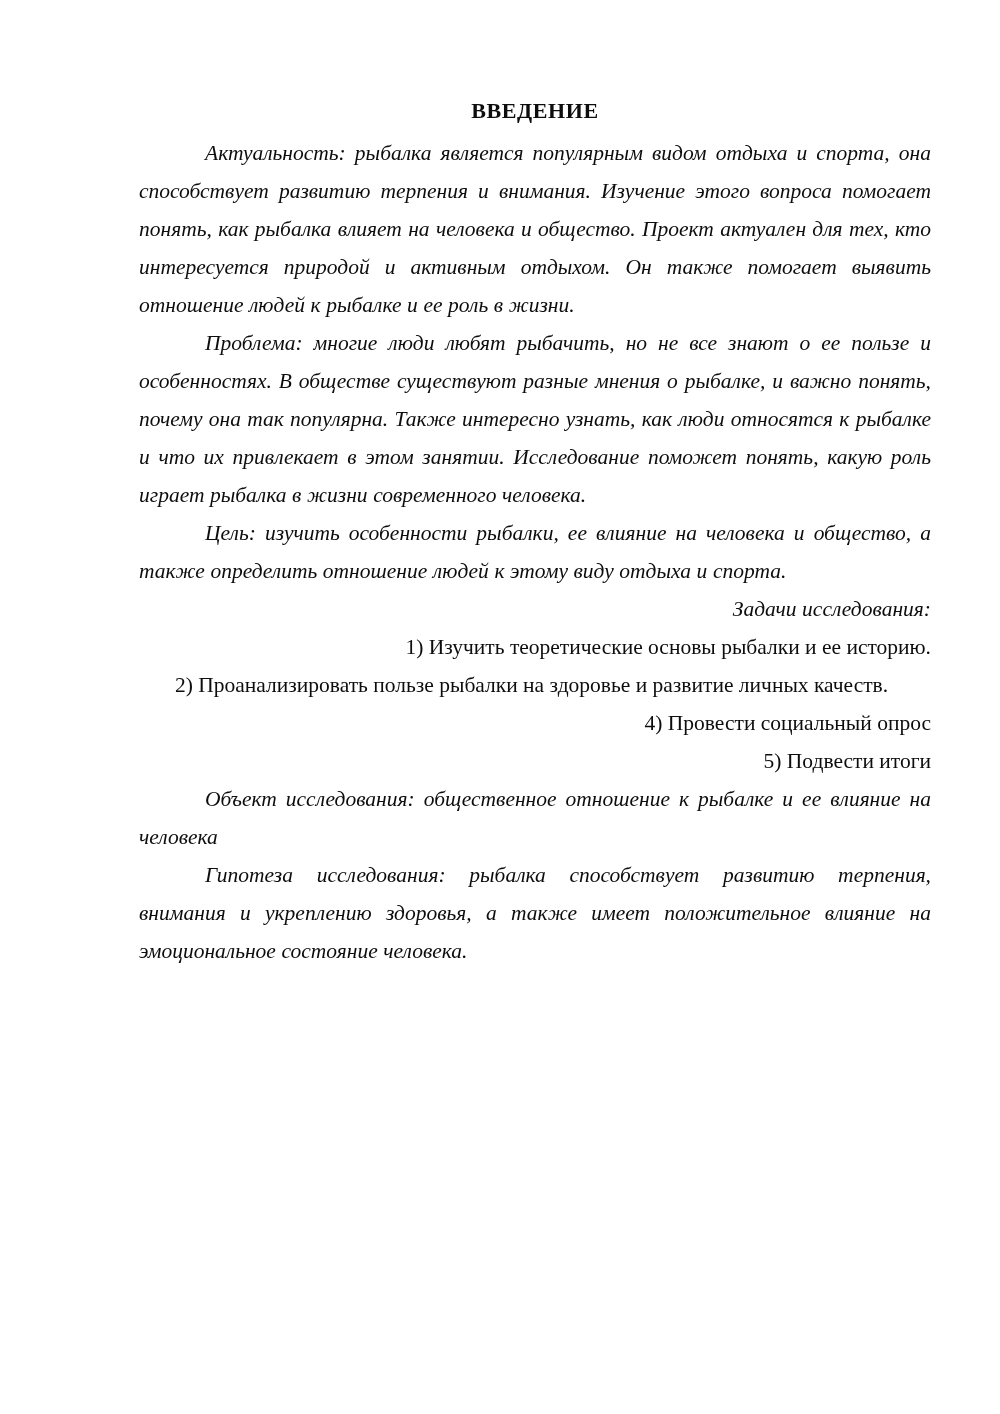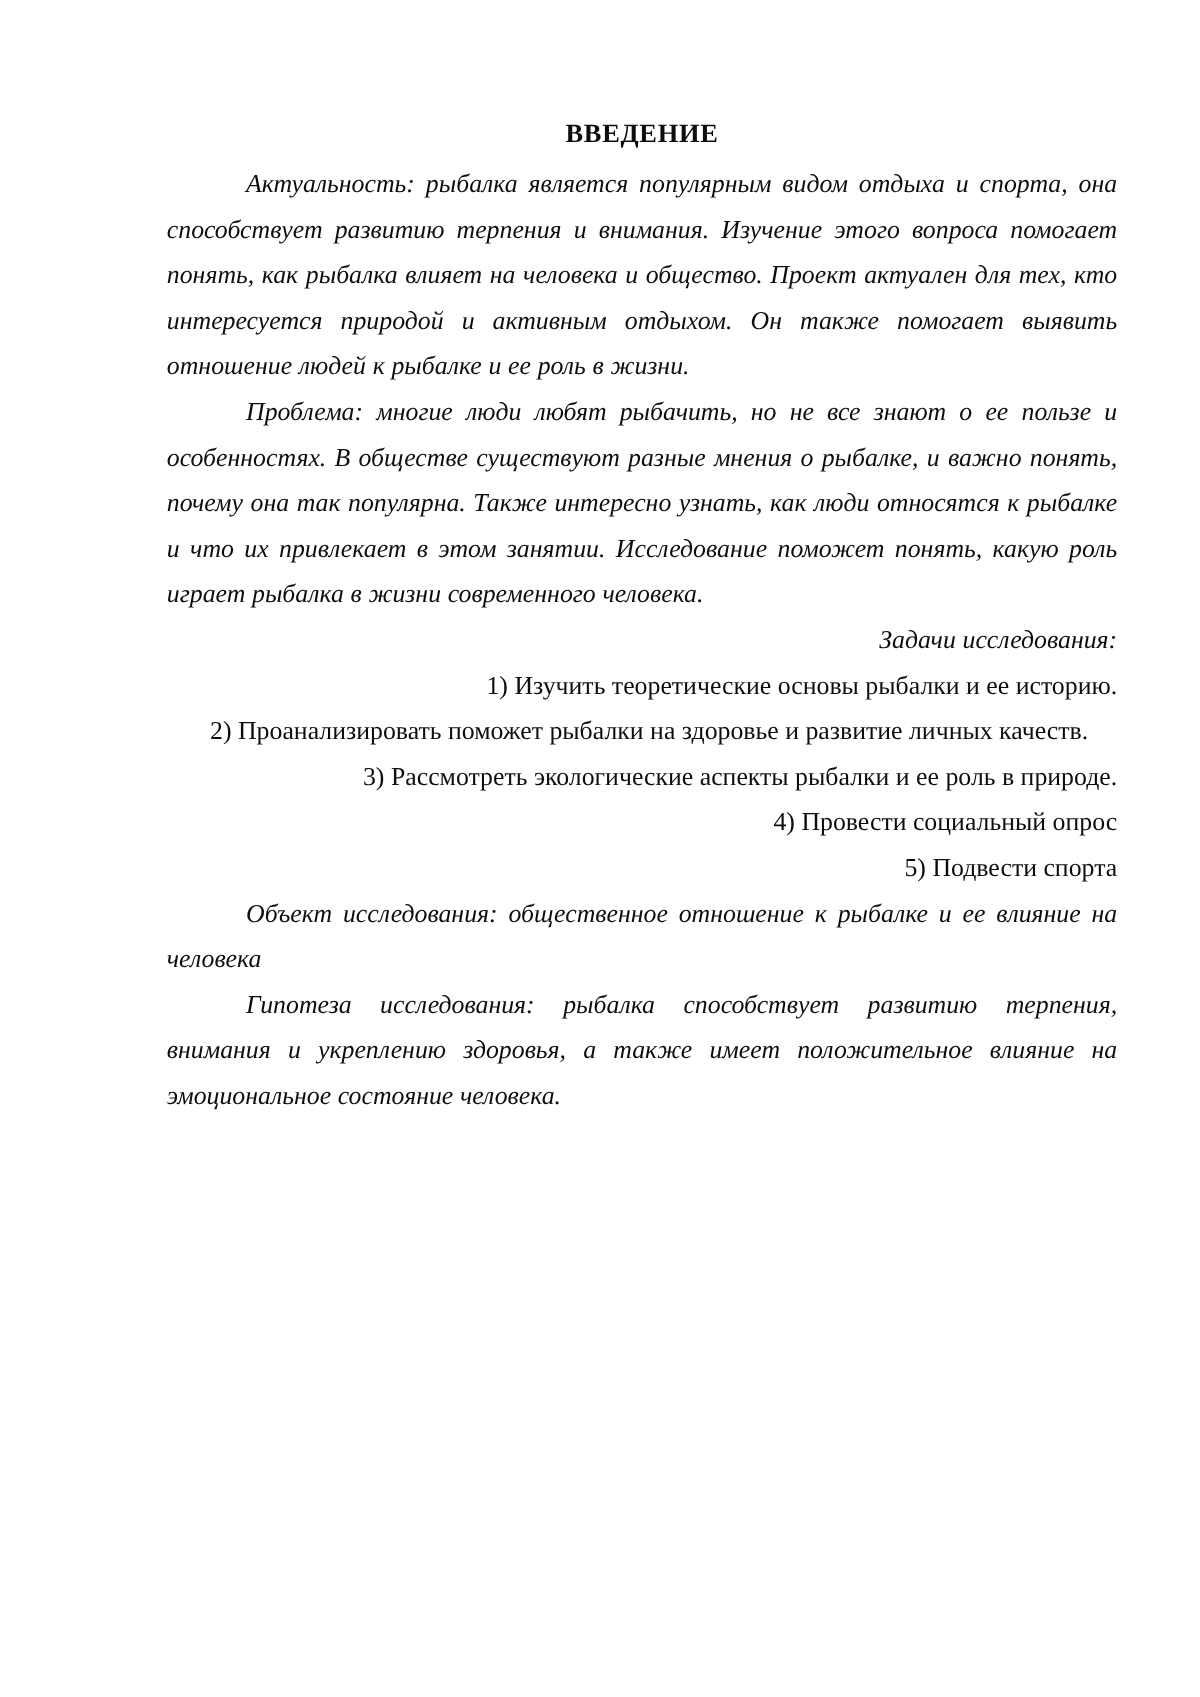--- a/index.html
+++ b/index.html
@@ -76,46 +76,43 @@
 <div class="page">
 
   <div class="content">
 
     <h1 class="doc-title">ВВЕДЕНИЕ</h1>
 
     <p class="para">Актуальность: рыбалка является популярным видом отдыха и спорта, она способствует развитию терпения и внимания. Изучение этого вопроса помогает понять, как рыбалка влияет на человека и общество. Проект актуален для тех, кто интересуется природой и активным отдыхом. Он также помогает выявить отношение людей к рыбалке и ее роль в жизни.</p>
 
     <p class="para">Проблема: многие люди любят рыбачить, но не все знают о ее пользе и особенностях. В обществе существуют разные мнения о рыбалке, и важно понять, почему она так популярна. Также интересно узнать, как люди относятся к рыбалке и что их привлекает в этом занятии. Исследование поможет понять, какую роль играет рыбалка в жизни современного человека.</p>
 
+    <p class="para">Цель: изучить особенности рыбалки, ее влияние на человека и общество, а также определить отношение людей к этому виду отдыха и спорта.</p>
 
     <p class="para left">Задачи исследования:</p>
 
     <p class="list-item left">
       <span>1) </span>
       <span>Изучить теоретические основы рыбалки и ее историю.</span>
     </p>
 
     <p class="list-item">
       <span>2) </span>
-      <span>Проанализировать поможет рыбалки на здоровье и развитие личных качеств.</span>
+      <span>Проанализировать пользе рыбалки на здоровье и развитие личных качеств.</span>
     </p>
 
-    <p class="list-item left">
-      <span>3) </span>
-      <span>Рассмотреть экологические аспекты рыбалки и ее роль в природе.</span>
-    </p>
 
     <p class="list-item left">
       <span>4) </span>
       <span>Провести социальный опрос</span>
     </p>
 
     <p class="list-item left">
       <span>5) </span>
-      <span>Подвести спорта</span>
+      <span>Подвести итоги</span>
     </p>
 
     <p class="para">Объект исследования: общественное отношение к рыбалке и ее влияние на человека</p>
 
 
     <p class="para">Гипотеза исследования: рыбалка способствует развитию терпения, внимания и укреплению здоровья, а также имеет положительное влияние на эмоциональное состояние человека.</p>
 
 
   </div>
 

